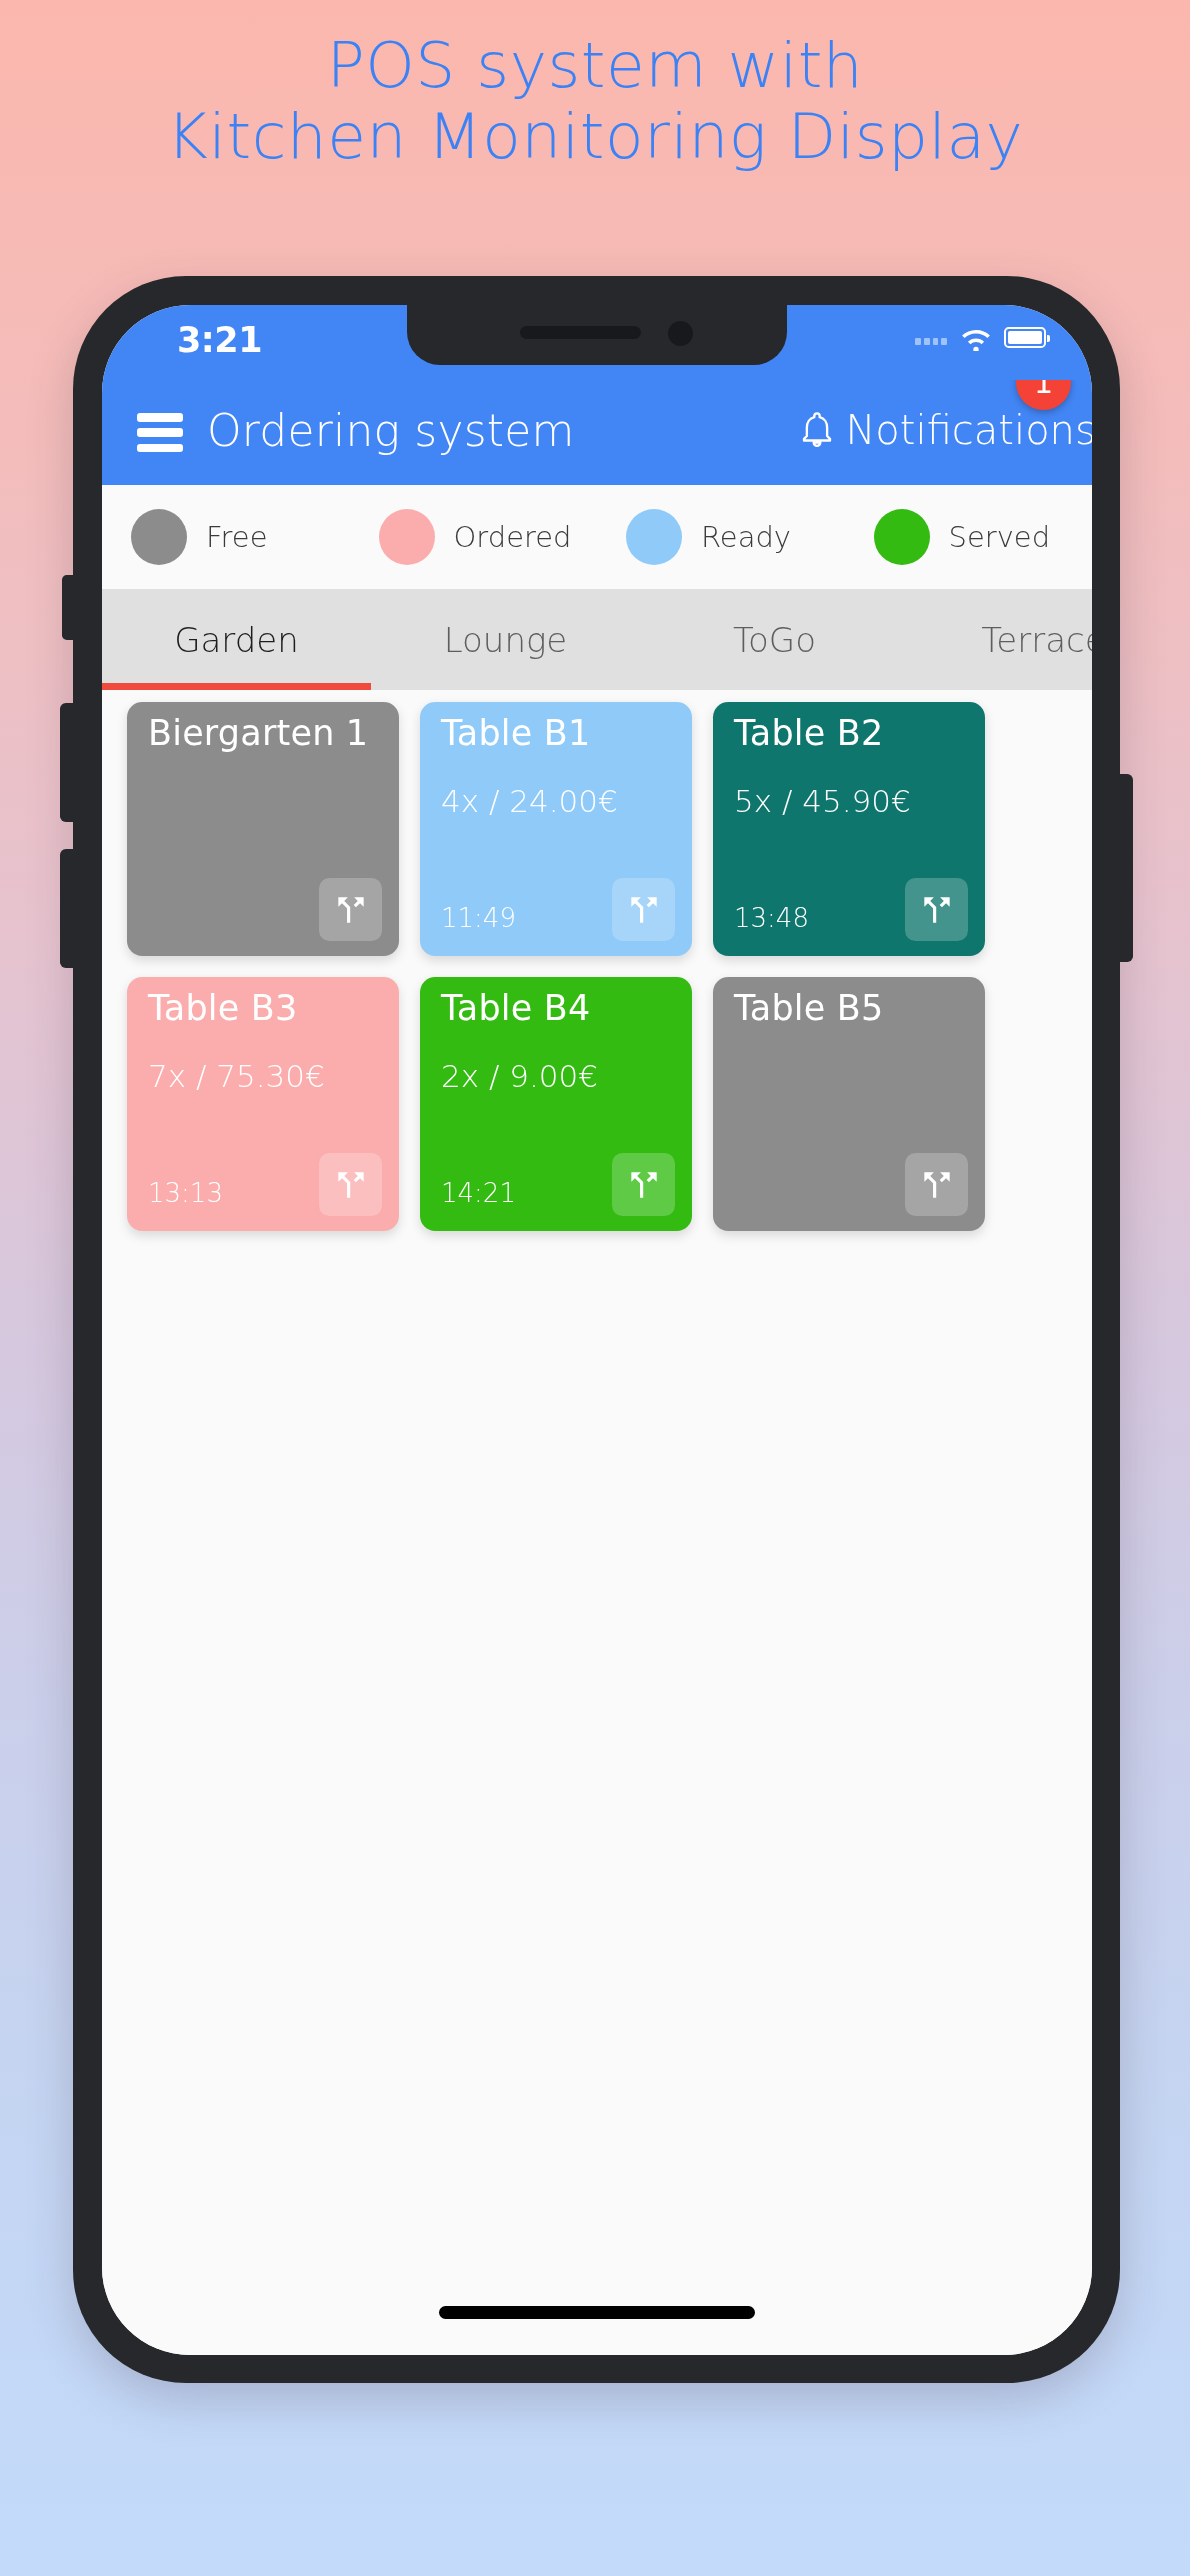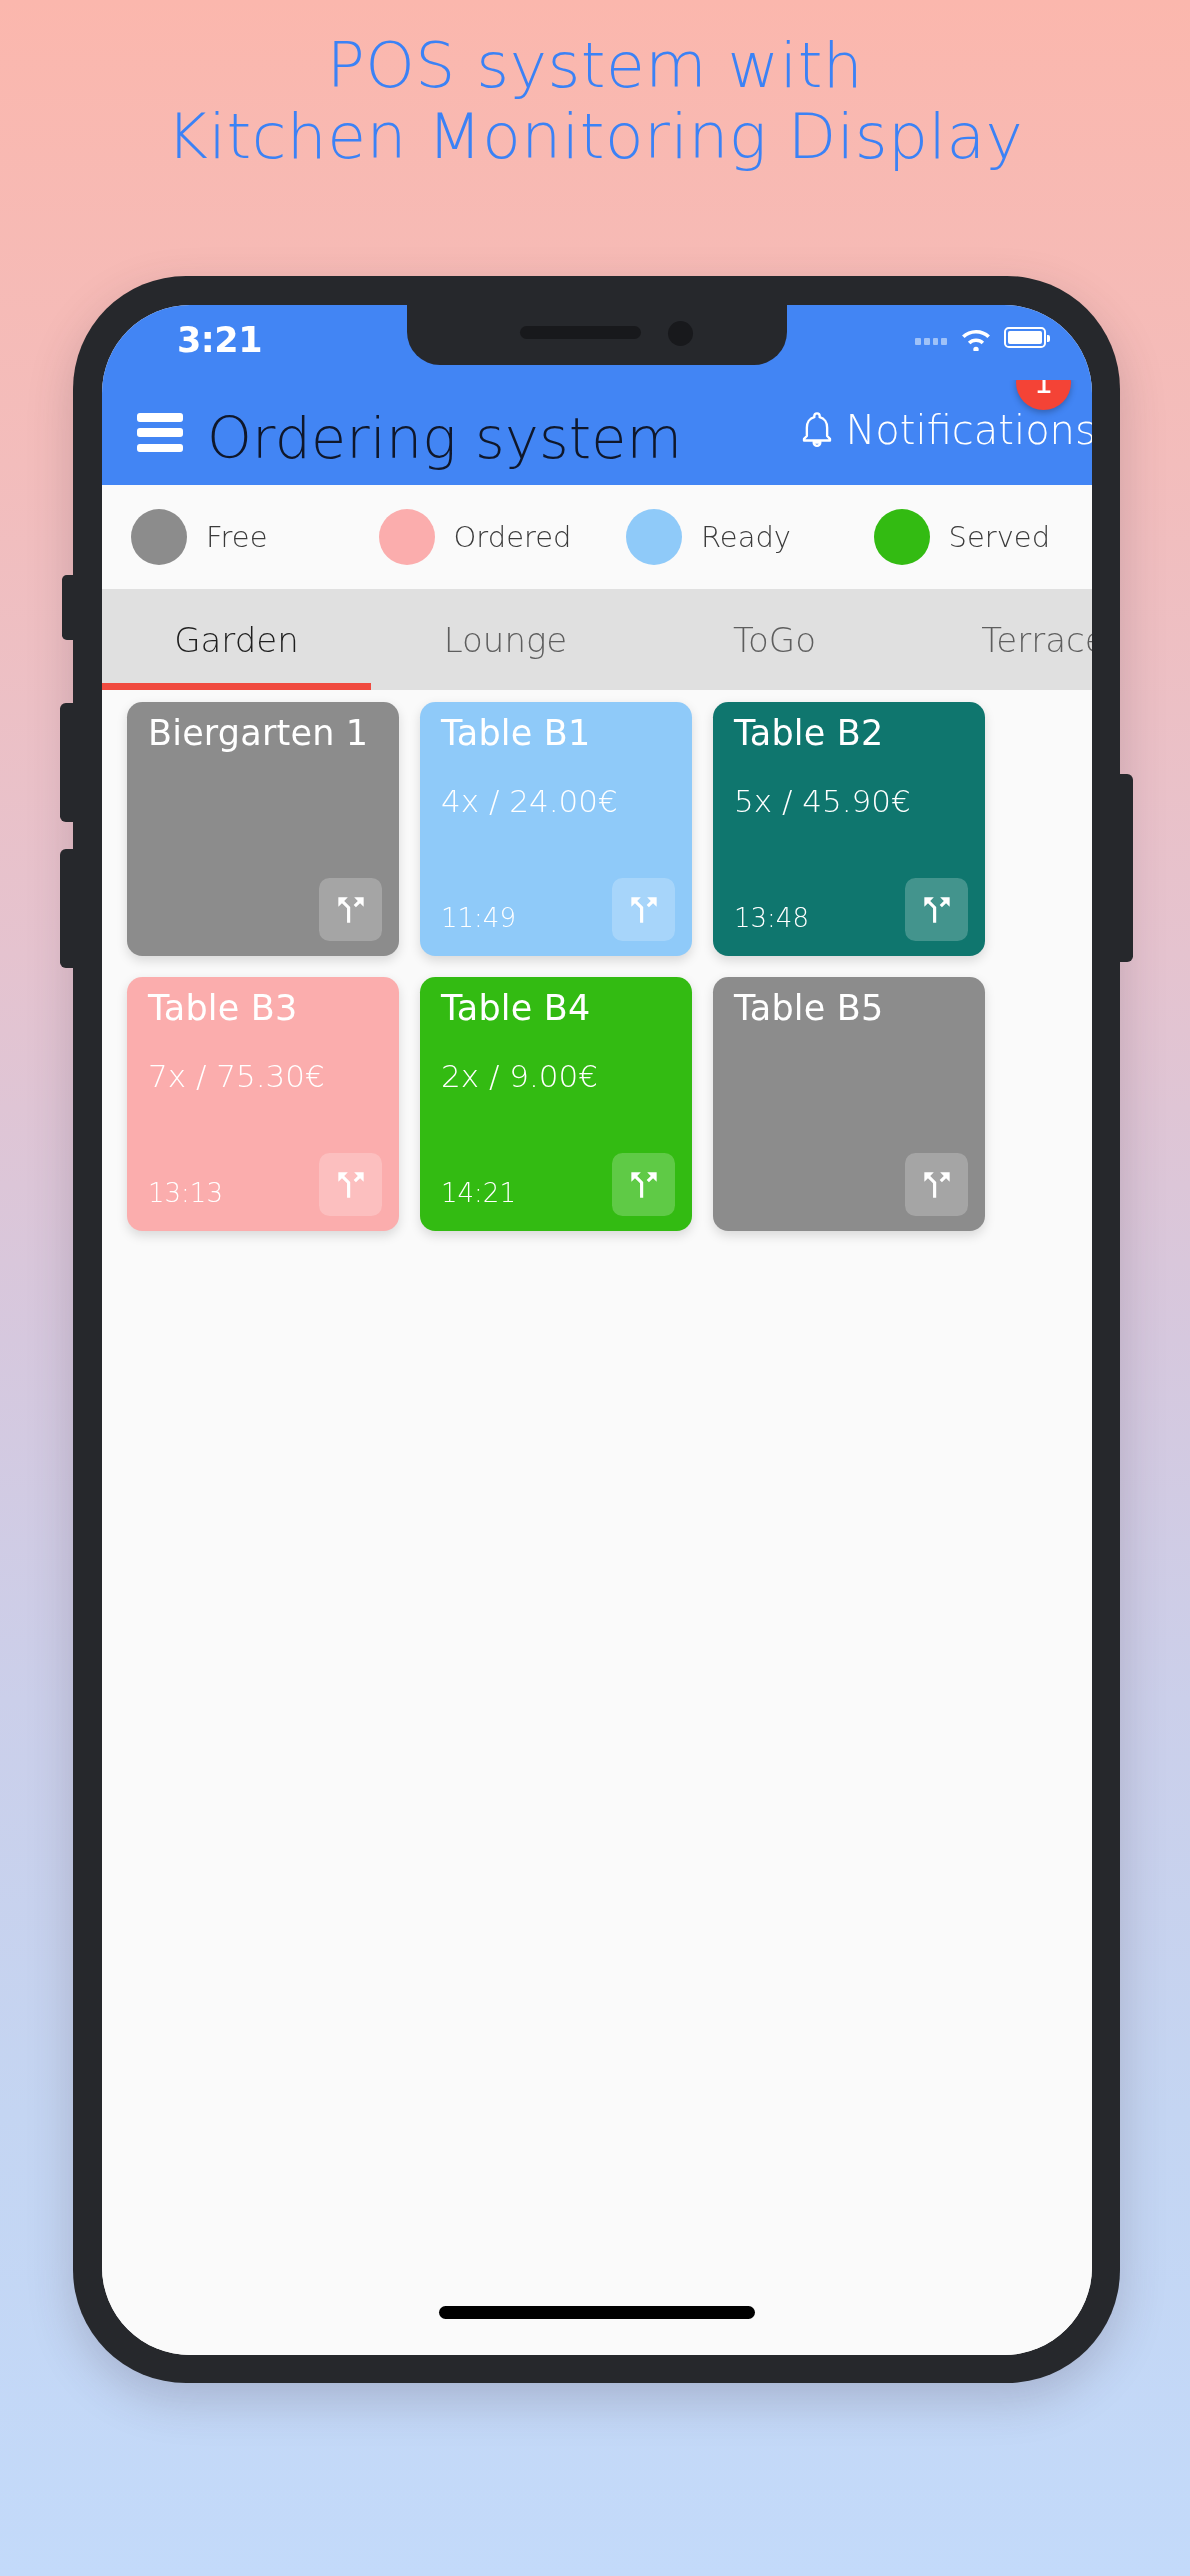--- a/index.html
+++ b/index.html
@@ -180,22 +180,22 @@
   .hamburger span {
     display: block;
     width: 46px; height: 8.6px;
     background: #FFFFFF;
     border-radius: 2.9px;
     margin-bottom: 6.7px;
   }
   .appbar-title {
     position: absolute;
     left: 105px; top: 25px;
-    color: #0f172a;
-    font-size: 57px;
+    color: #ffffff;
+    font-size: 44px;
     font-weight: 300;
     font-family: "DejaVu Sans", sans-serif;
     letter-spacing: 0.2px;
   }
   .notif-wrap {
     position: absolute;
     right: -3.8px;
     top: 27px;
     display: flex;
     align-items: center;

